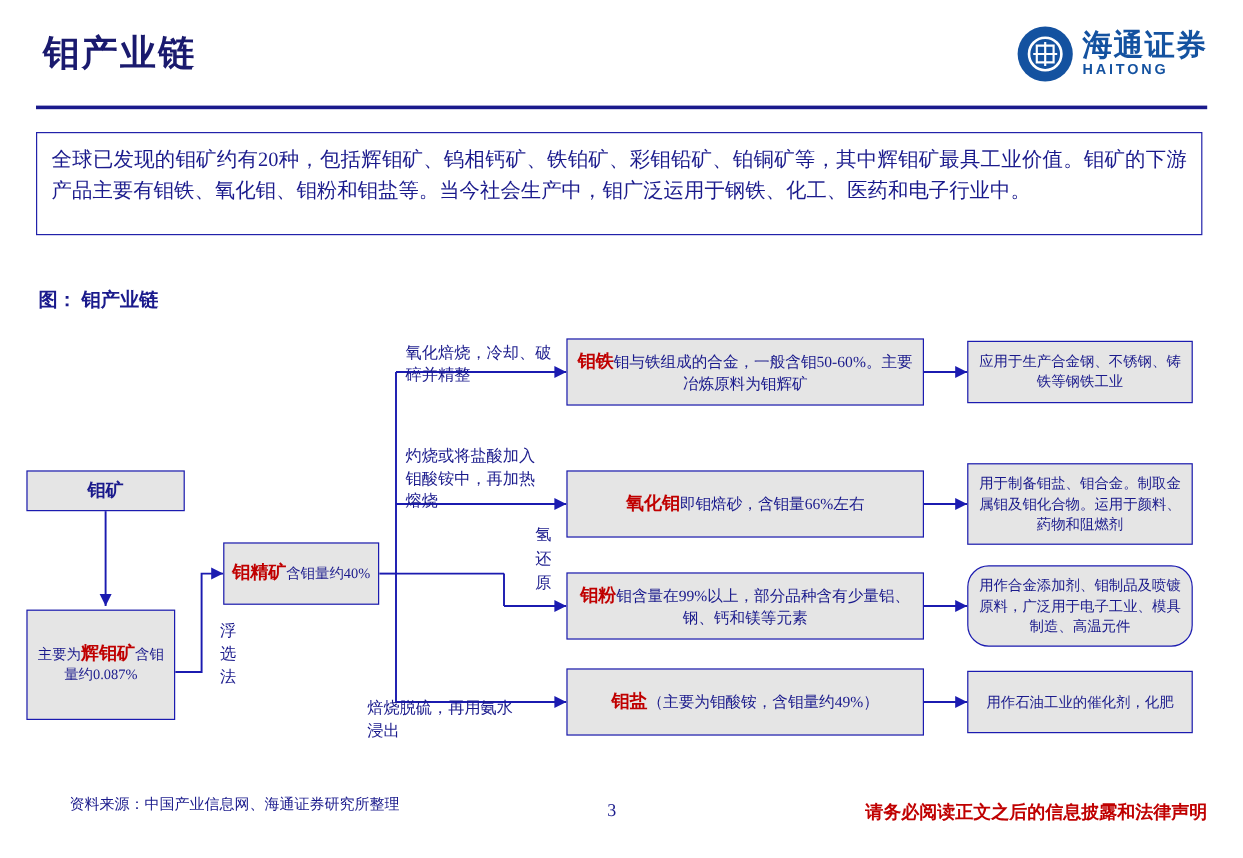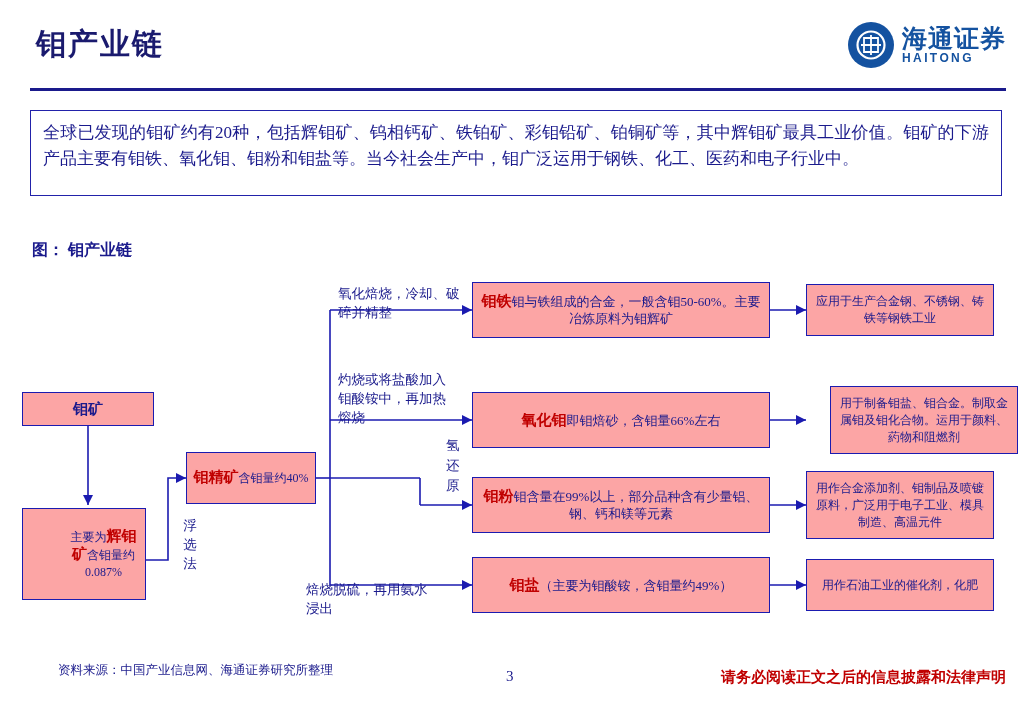--- a/index.html
+++ b/index.html
@@ -109,21 +109,21 @@
     left: 0;
     top: 0;
     width: 1036px;
     height: 715px;
     pointer-events: none;
   }
   .node {
     position: absolute;
     box-sizing: border-box;
     border: 1px solid #1b1bb0;
-    background: #fca5a5;
+    background: #e5e5e5;
     display: flex;
     align-items: center;
     justify-content: center;
     text-align: center;
     font-family: "Liberation Serif", serif;
     color: #1a1a8c;
   }
   .node .inner { padding: 2px 6px; line-height: 17px; }
   .hl {
     color: #c00000;
@@ -232,21 +232,21 @@
       <polygon points="806,505 796,500 796,510"></polygon>
       <polygon points="806,585 796,580 796,590"></polygon>
       <polygon points="88,505 83,495 93,495"></polygon>
     </g>
   </svg>
 
   <div class="node" style="left:22px; top:392px; width:132px; height:34px;">
     <div class="inner lg">钼矿</div>
   </div>
 
-  <div class="node" style="left:22px; top:508px; width:124px; height:92px;padding-left:39px;">
+  <div class="node" style="left:22px; top:508px; width:124px; height:92px;">
     <div class="inner sm">
       <span>主要为</span><span class="hl lg">辉钼矿</span><span>含钼量约0.087%</span>
     </div>
   </div>
 
   <div class="node" style="left:186px; top:452px; width:130px; height:52px;">
     <div class="inner sm">
       <span class="hl lg">钼精矿</span><span>含钼量约40%</span>
     </div>
   </div>
@@ -272,25 +272,25 @@
   <div class="node" style="left:472px; top:557px; width:298px; height:56px;">
     <div class="inner md">
       <span class="hl lg">钼盐</span><span>（主要为钼酸铵，含钼量约49%）</span>
     </div>
   </div>
 
   <div class="node" style="left:806px; top:284px; width:188px; height:52px;">
     <div class="inner sm">应用于生产合金钢、不锈钢、铸铁等钢铁工业</div>
   </div>
 
-  <div class="node" style="left:806px; top:386px; width:188px; height:68px;margin-left:24px;">
+  <div class="node" style="left:806px; top:386px; width:188px; height:68px;">
     <div class="inner sm">用于制备钼盐、钼合金。制取金属钼及钼化合物。运用于颜料、葯物和阻燃剂</div>
   </div>
 
-  <div class="node" style="left:806px; top:471px; width:188px; height:68px;">
+  <div class="node" style="left:806px; top:471px; width:188px; height:68px;border-radius:18px;">
     <div class="inner sm">用作合金添加剂、钼制品及喷镀原料，广泛用于电子工业、模具制造、高温元件</div>
   </div>
 
   <div class="node" style="left:806px; top:559px; width:188px; height:52px;">
     <div class="inner sm">用作石油工业的催化剂，化肥</div>
   </div>
 
   <div class="label-text" style="left:178px; top:516px; width:24px; text-align:center;">浮选法</div>
 
   <div class="label-text" style="left:338px; top:284px; width:126px;">氧化焙烧，冷却、破碎并精整</div>

